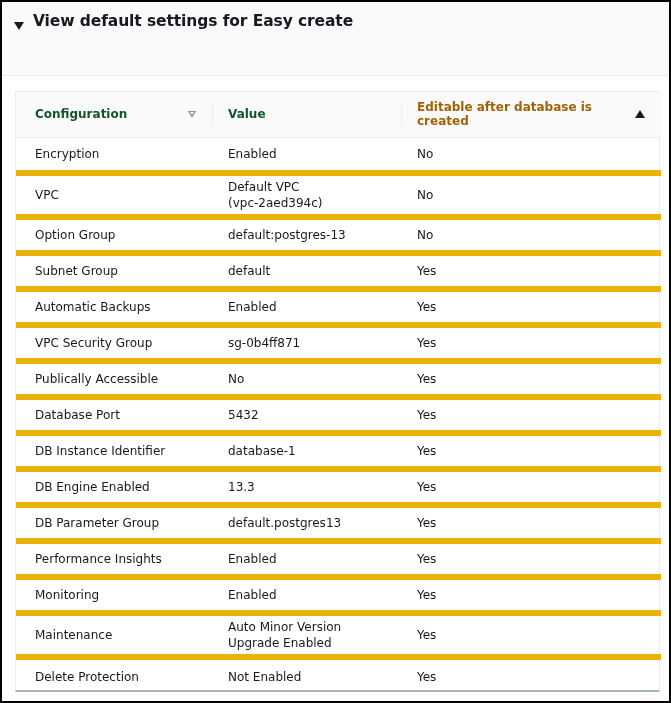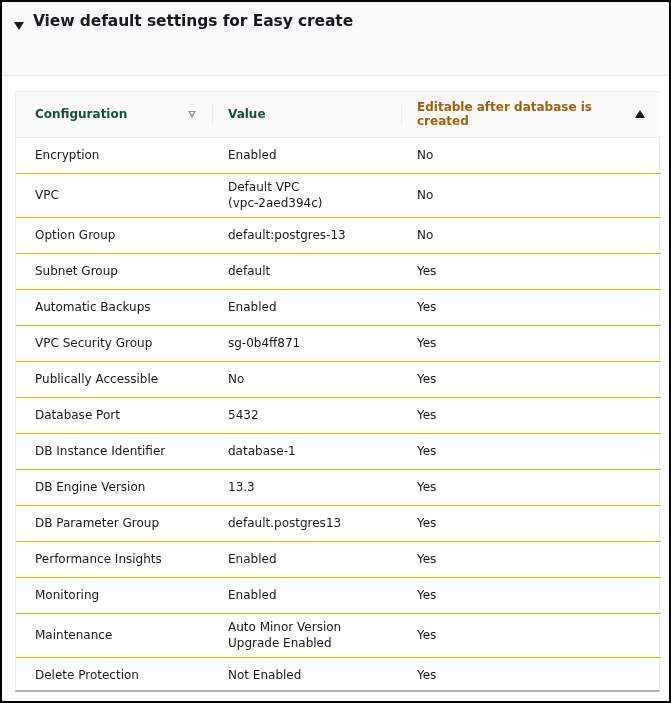--- a/index.html
+++ b/index.html
@@ -46,21 +46,21 @@
     border-top: 7px solid #879596; position: relative; margin-right: 1px;
   }
   .sort-icon-down::after {
     content: ""; position: absolute; left: -2px; top: -6px; width: 0; height: 0;
     border-left: 2px solid transparent; border-right: 2px solid transparent; border-top: 3px solid #fafafa;
   }
   .sort-icon-up {
     width: 0; height: 0; border-left: 5px solid transparent; border-right: 5px solid transparent;
     border-bottom: 8px solid #16191f; margin-right: 0px;
   }
-  td { padding: 0 0 0 19px; border-bottom: 1px solid #eab308; color: #16191f; line-height: 16px; }
+  td { padding: 0 0 0 19px; border-bottom: 6px solid #eab308; color: #16191f; line-height: 16px; }
   td.val { padding-left: 15px; }
   td.edit { padding-left: 15px; }
   tr.r1 td { height: 36px; }
   tr.r2 td { height: 44px; }
   tbody tr:last-child td { border-bottom: none; }
 </style>
 </head>
 <body>
 
 <div class="frame">
@@ -145,21 +145,21 @@
           <td>Database Port</td>
           <td class="val">5432</td>
           <td class="edit">Yes</td>
         </tr>
         <tr class="r1">
           <td>DB Instance Identifier</td>
           <td class="val">database-1</td>
           <td class="edit">Yes</td>
         </tr>
         <tr class="r1">
-          <td>DB Engine Version</td>
+          <td>DB Engine Enabled</td>
           <td class="val">13.3</td>
           <td class="edit">Yes</td>
         </tr>
         <tr class="r1">
           <td>DB Parameter Group</td>
           <td class="val">default.postgres13</td>
           <td class="edit">Yes</td>
         </tr>
         <tr class="r1">
           <td>Performance Insights</td>

